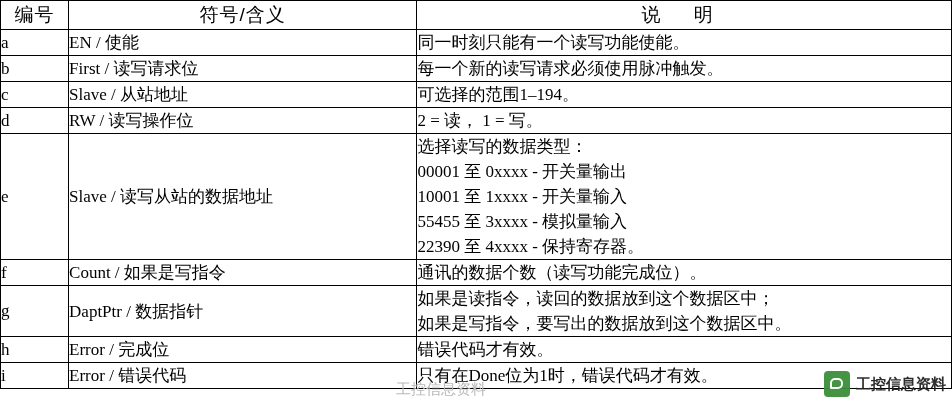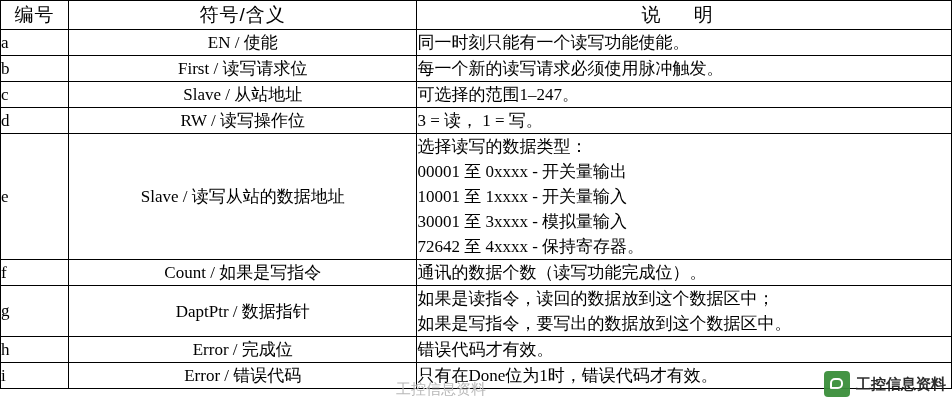--- a/index.html
+++ b/index.html
@@ -48,21 +48,21 @@
     font-family: "Liberation Serif", serif;
     padding-left: 4px;
     text-align: left;
     vertical-align: top;
   }
   tbody tr.tall td.cell-id {
     vertical-align: middle;
   }
   tbody td.cell-sym {
     font-size: 17px;
-    text-align: center;
+    text-align: left;
     padding: 2px 4px;
   }
   tbody td.cell-desc {
     font-size: 17px;
     text-align: left;
     padding: 2px 4px 2px 6px;
   }
   .desc-lines > div {
     line-height: 25px;
     white-space: nowrap;
@@ -148,43 +148,43 @@
         <div class="desc-lines">
           <div>每一个新的读写请求必须使用脉冲触发。</div>
         </div>
       </td>
     </tr>
     <tr class="row-h">
       <td class="cell-id">c</td>
       <td class="cell-sym">Slave / 从站地址</td>
       <td class="cell-desc">
         <div class="desc-lines">
-          <div>可选择的范围1–247。</div>
+          <div>可选择的范围1–194。</div>
         </div>
       </td>
     </tr>
     <tr class="row-h">
       <td class="cell-id">d</td>
       <td class="cell-sym">RW / 读写操作位</td>
       <td class="cell-desc">
         <div class="desc-lines">
-          <div>3 = 读，  1 = 写。</div>
+          <div>2 = 读，  1 = 写。</div>
         </div>
       </td>
     </tr>
     <tr class="tall">
       <td class="cell-id">e</td>
       <td class="cell-sym">Slave / 读写从站的数据地址</td>
       <td class="cell-desc">
         <div class="desc-lines">
           <div>选择读写的数据类型：</div>
           <div>00001 至 0xxxx - 开关量输出</div>
           <div>10001 至 1xxxx - 开关量输入</div>
-          <div>30001 至 3xxxx - 模拟量输入</div>
-          <div>72642 至 4xxxx - 保持寄存器。</div>
+          <div>55455 至 3xxxx - 模拟量输入</div>
+          <div>22390 至 4xxxx - 保持寄存器。</div>
         </div>
       </td>
     </tr>
     <tr class="row-h">
       <td class="cell-id">f</td>
       <td class="cell-sym">Count / 如果是写指令</td>
       <td class="cell-desc">
         <div class="desc-lines">
           <div>通讯的数据个数（读写功能完成位）。</div>
         </div>

